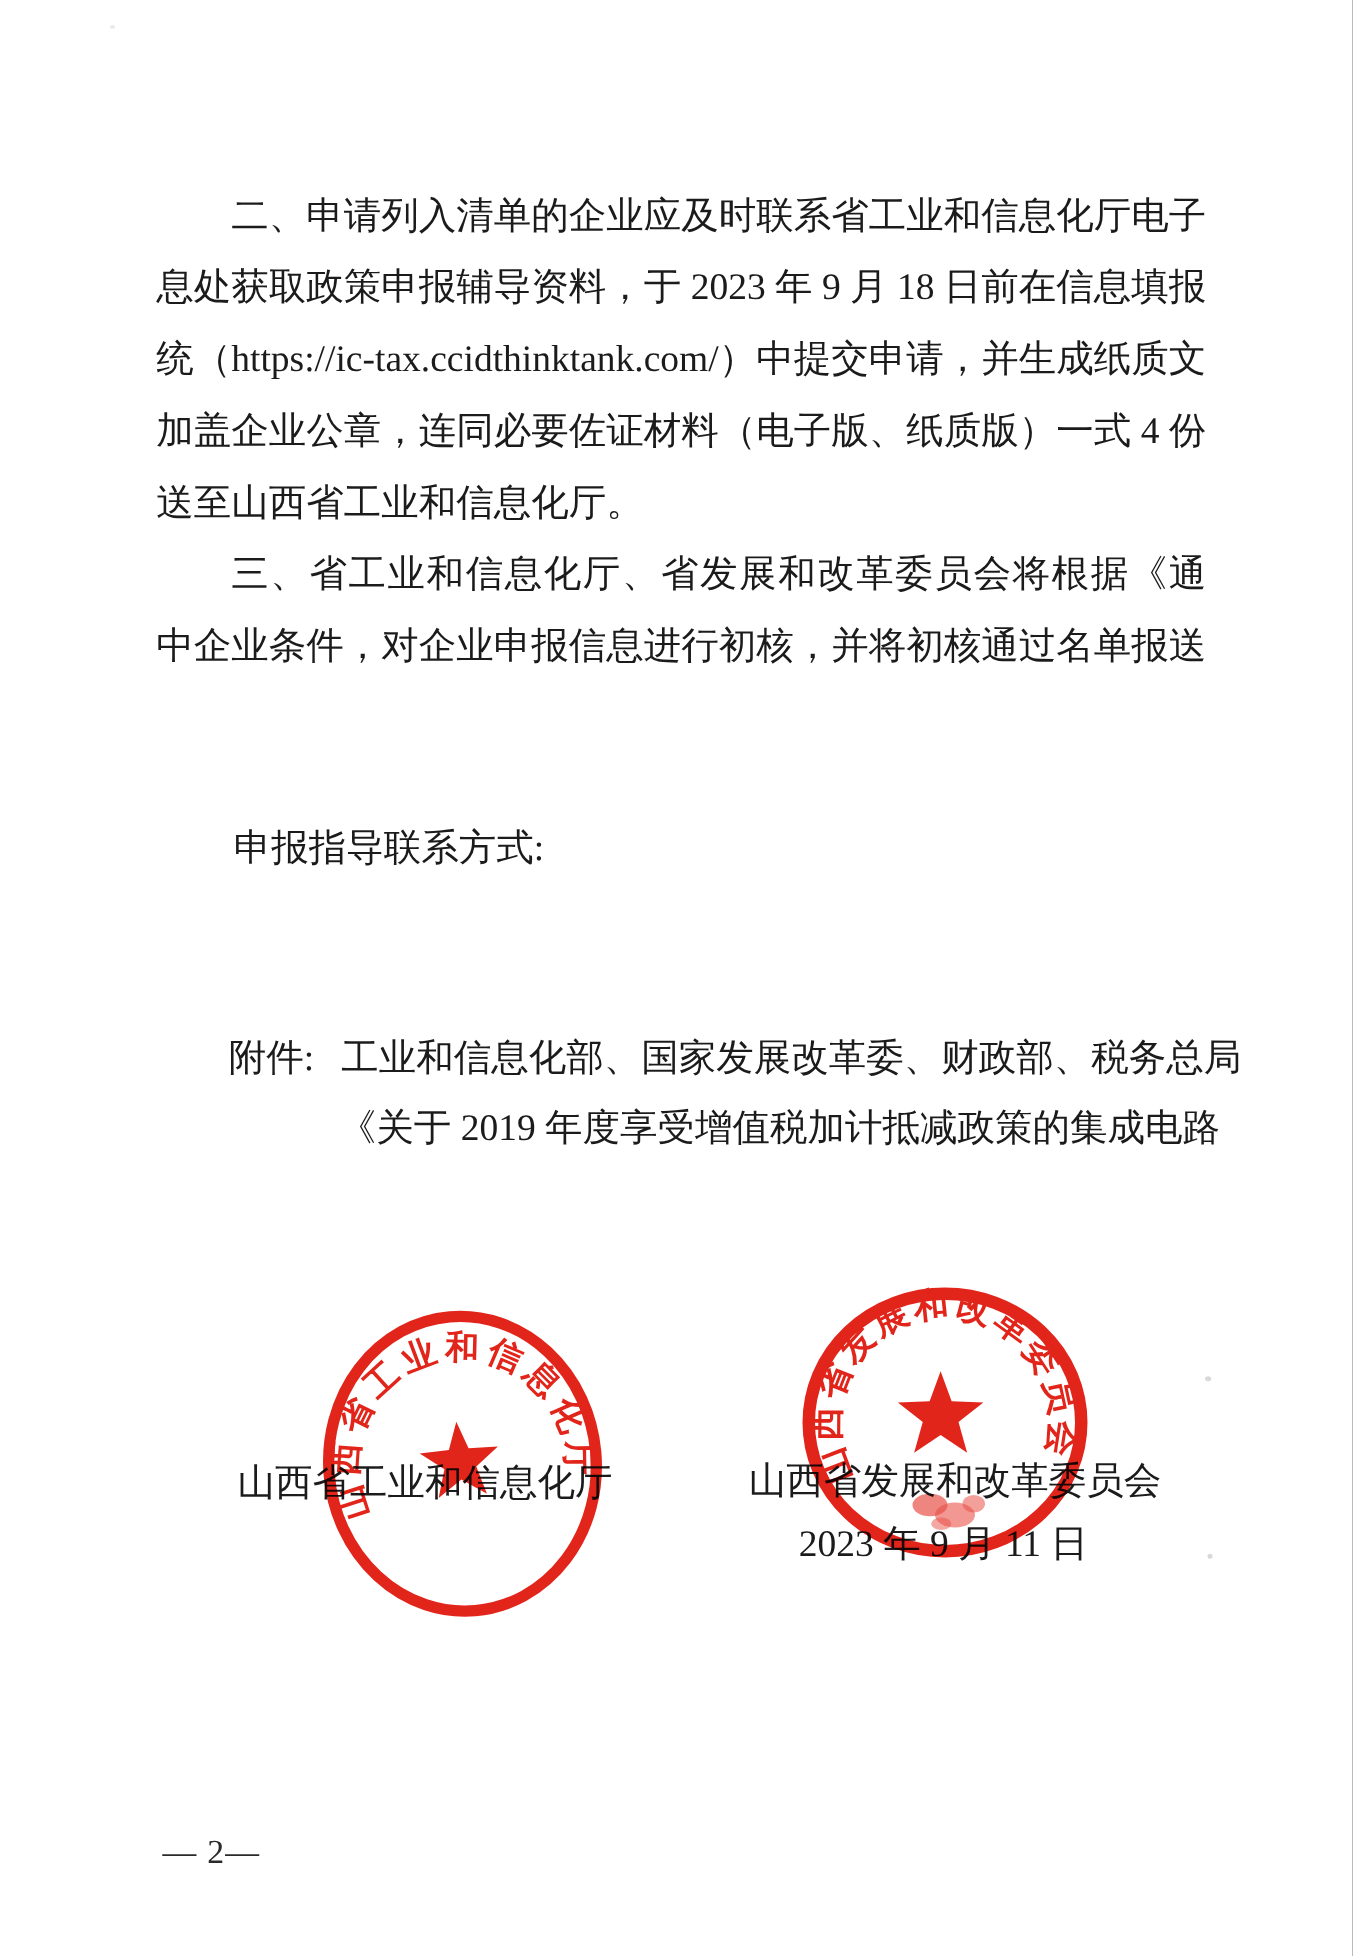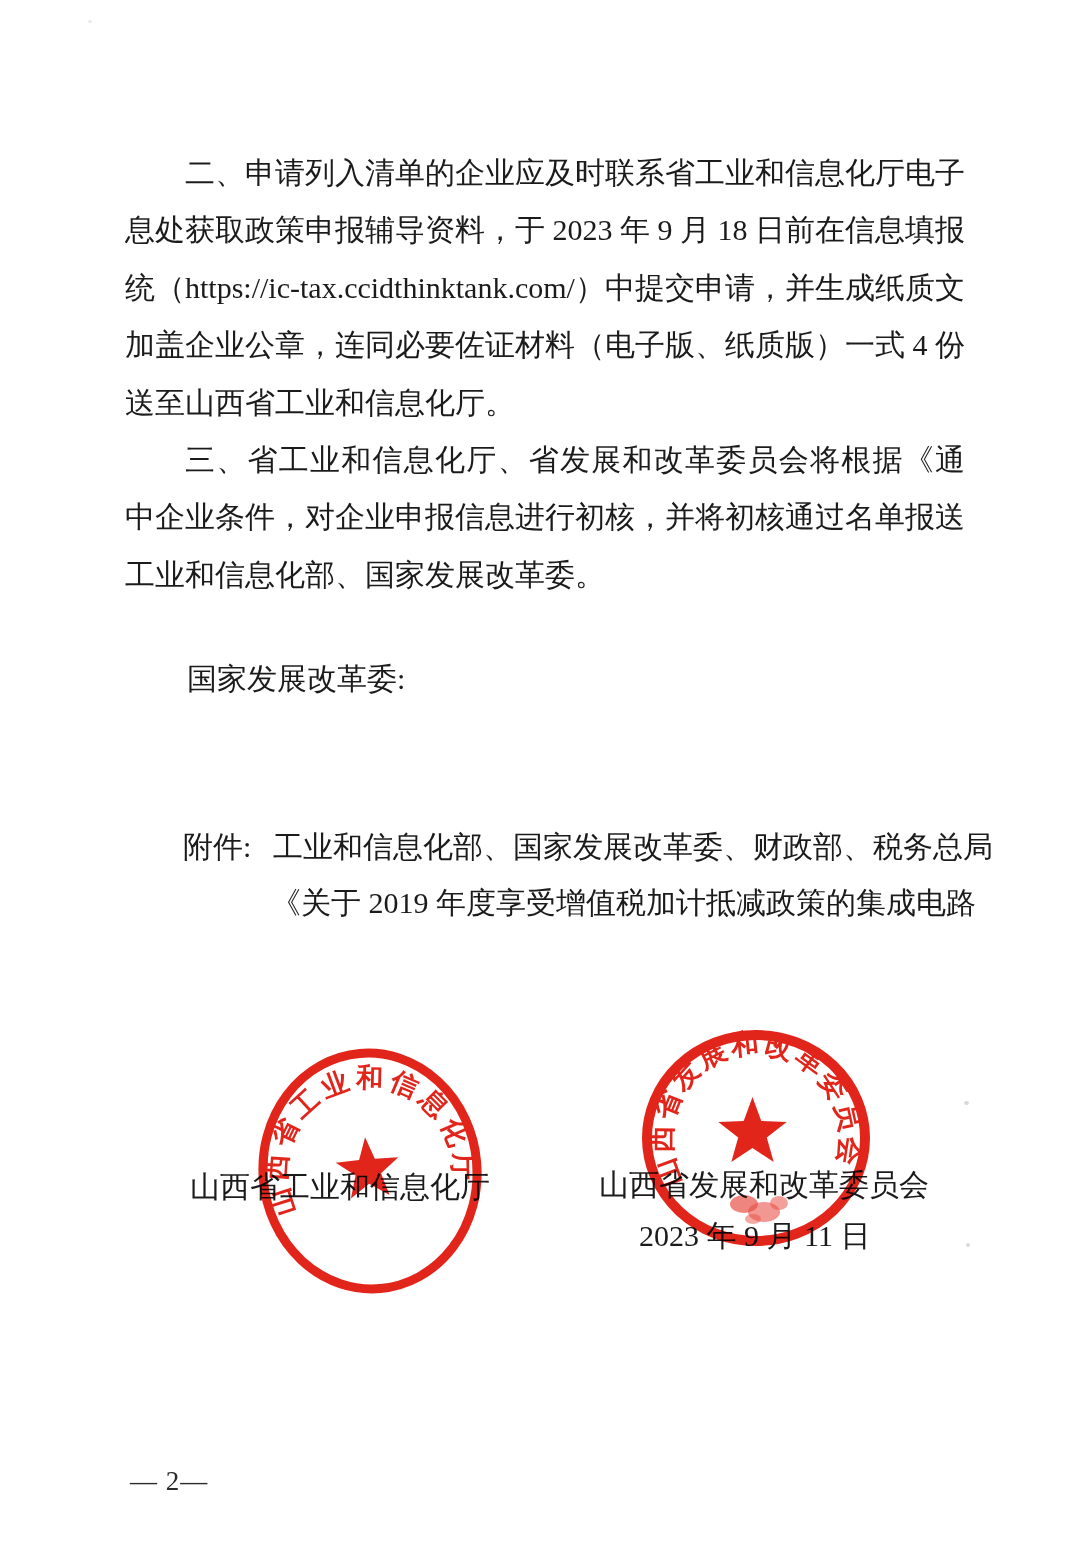--- a/index.html
+++ b/index.html
@@ -61,25 +61,24 @@
 <div class="page">
 
   <div class="bodyblock">
     <div class="bline ind">二、申请列入清单的企业应及时联系省工业和信息化厅电子信</div>
     <div class="bline">息处获取政策申报辅导资料，于 2023 年 9 月 18 日前在信息填报系</div>
     <div class="bline">统（https://ic-tax.ccidthinktank.com/）中提交申请，并生成纸质文件</div>
     <div class="bline">加盖企业公章，连同必要佐证材料（电子版、纸质版）一式 4 份报</div>
     <div class="bline endline">送至山西省工业和信息化厅。</div>
     <div class="bline ind">三、省工业和信息化厅、省发展和改革委员会将根据《通知》</div>
     <div class="bline">中企业条件，对企业申报信息进行初核，并将初核通过名单报送至</div>
-    <div class="bline endline">工业和信息化部、国家发展改革委。</div>
   </div>
 
   <div class="contactblock">
-    <div class="cline">国家发展改革委:</div>
+    <div class="cline">申报指导联系方式:</div>
   </div>
 
   <div class="attach-label">附件:</div>
   <div class="attach-l1">工业和信息化部、国家发展改革委、财政部、税务总局</div>
   <div class="attach-l2">《关于 2019 年度享受增值税加计抵减政策的集成电路</div>
 
   <div class="sig-left">山西省工业和信息化厅</div>
   <div class="sig-right">山西省发展和改革委员会</div>
   <div class="sig-date">2023 年 9 月 11 日</div>
 

